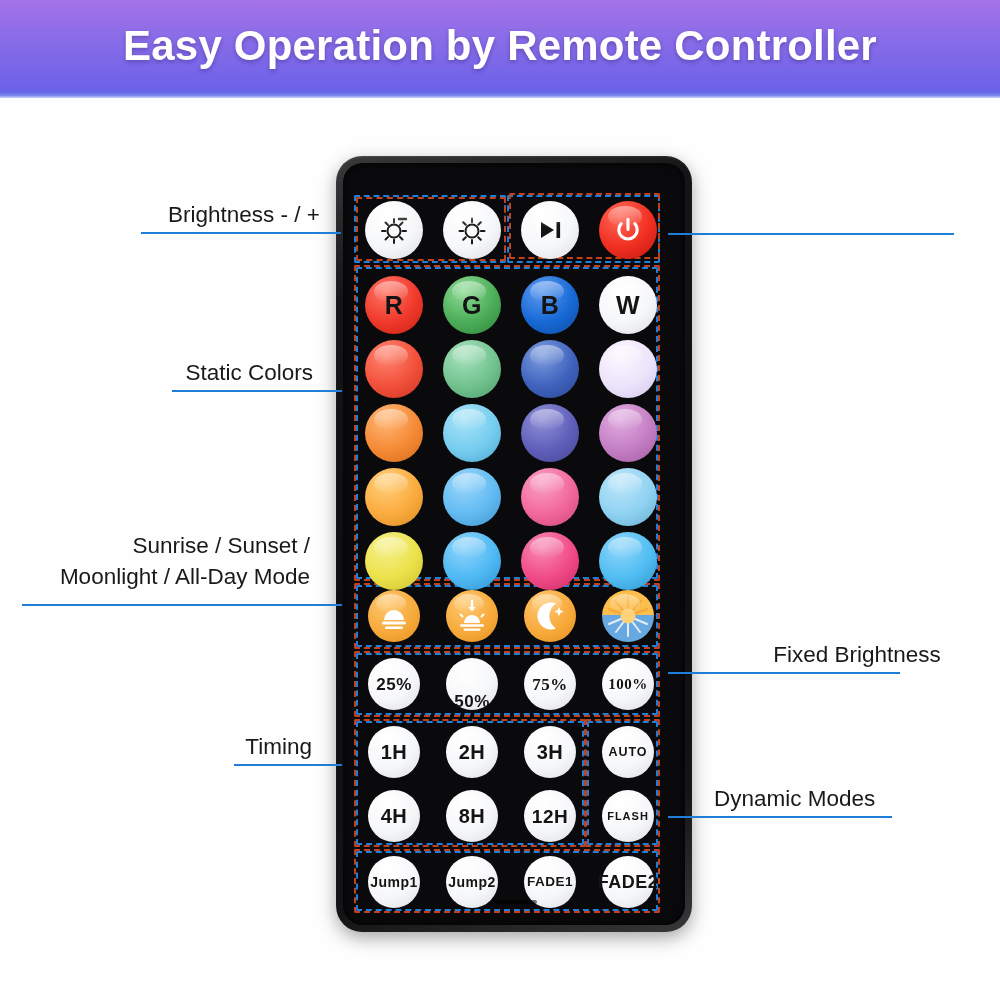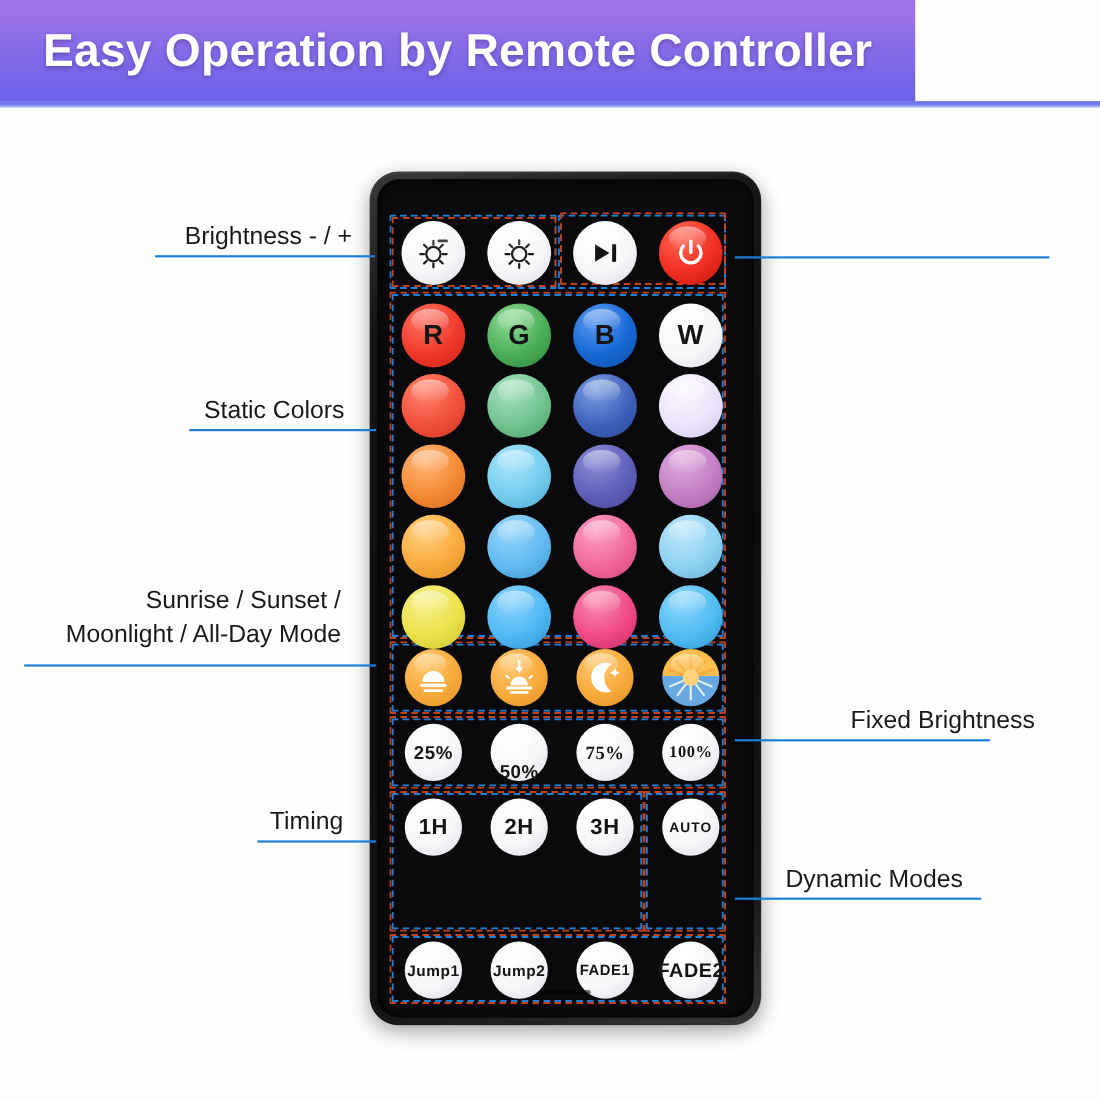--- a/index.html
+++ b/index.html
@@ -6,21 +6,21 @@
   html, body {
     width: 1000px; height: 1000px;
     background: #fdfdfd;
     font-family: "Liberation Sans", sans-serif;
     overflow: hidden;
   }
   #page { position: relative; width: 1000px; height: 1000px; background: #fefefe; }
 
   
   #banner {
-    position: absolute; left: 0; top: 0; width: 832px; height: 92px;
+    position: absolute; left: 0; top: 0; width: 1000px; height: 92px;
     background: linear-gradient(180deg, #a472e8 0%, #8a6ce8 42%, #6a62e8 100%);
     display: flex; align-items: center; justify-content: center;
   }
   #banner-title {
     color: #ffffff;
     font-size: 42px;
     font-weight: bold;
     letter-spacing: 0.2px;
     text-shadow: 0 2px 4px rgba(40,20,90,.35);
     white-space: nowrap;
@@ -292,20 +292,34 @@
           <div class="btn white s52" style="margin-left:26px;">
             <span class="lbl" style="font-size:20px;">2H</span>
           </div>
           <div class="btn white s52" style="margin-left:26px;">
             <span class="lbl" style="font-size:20px;">3H</span>
           </div>
           <div class="btn white s52" style="margin-left:26px;">
             <span class="lbl" style="font-size:12.5px; letter-spacing:1px;">AUTO</span>
           </div>
         </div>
+        <div class="row" style="top:611px; height:52px;">
+          <div class="btn white s52" style="margin-left:11px;">
+            <span class="lbl" style="font-size:20px;">4H</span>
+          </div>
+          <div class="btn white s52" style="margin-left:26px;">
+            <span class="lbl" style="font-size:20px;">8H</span>
+          </div>
+          <div class="btn white s52" style="margin-left:26px;">
+            <span class="lbl" style="font-size:19px;">12H</span>
+          </div>
+          <div class="btn white s52" style="margin-left:26px;">
+            <span class="lbl" style="font-size:11px; letter-spacing:1px;">FLASH</span>
+          </div>
+        </div>
 
         <div class="row" style="top:677px; height:52px;">
           <div class="btn white s52" style="margin-left:11px;">
             <span class="lbl" style="font-size:14px;">Jump1</span>
           </div>
           <div class="btn white s52" style="margin-left:26px;">
             <span class="lbl" style="font-size:14px;">Jump2</span>
           </div>
           <div class="btn white s52" style="margin-left:26px;">
             <span class="lbl" style="font-size:13.5px;">FADE1</span>

